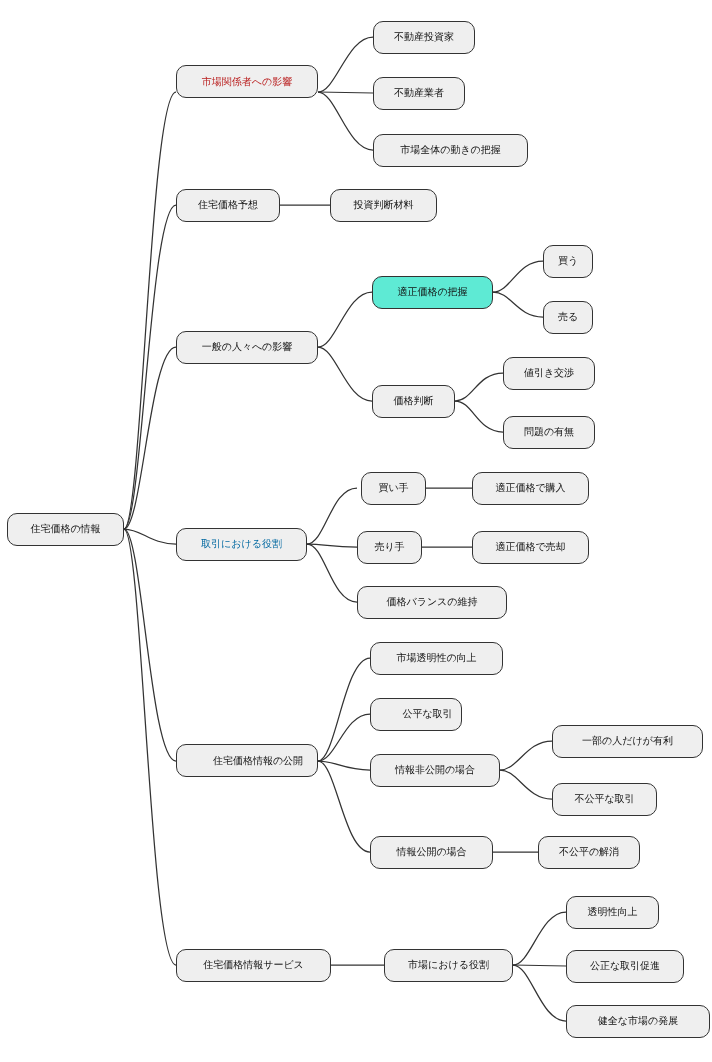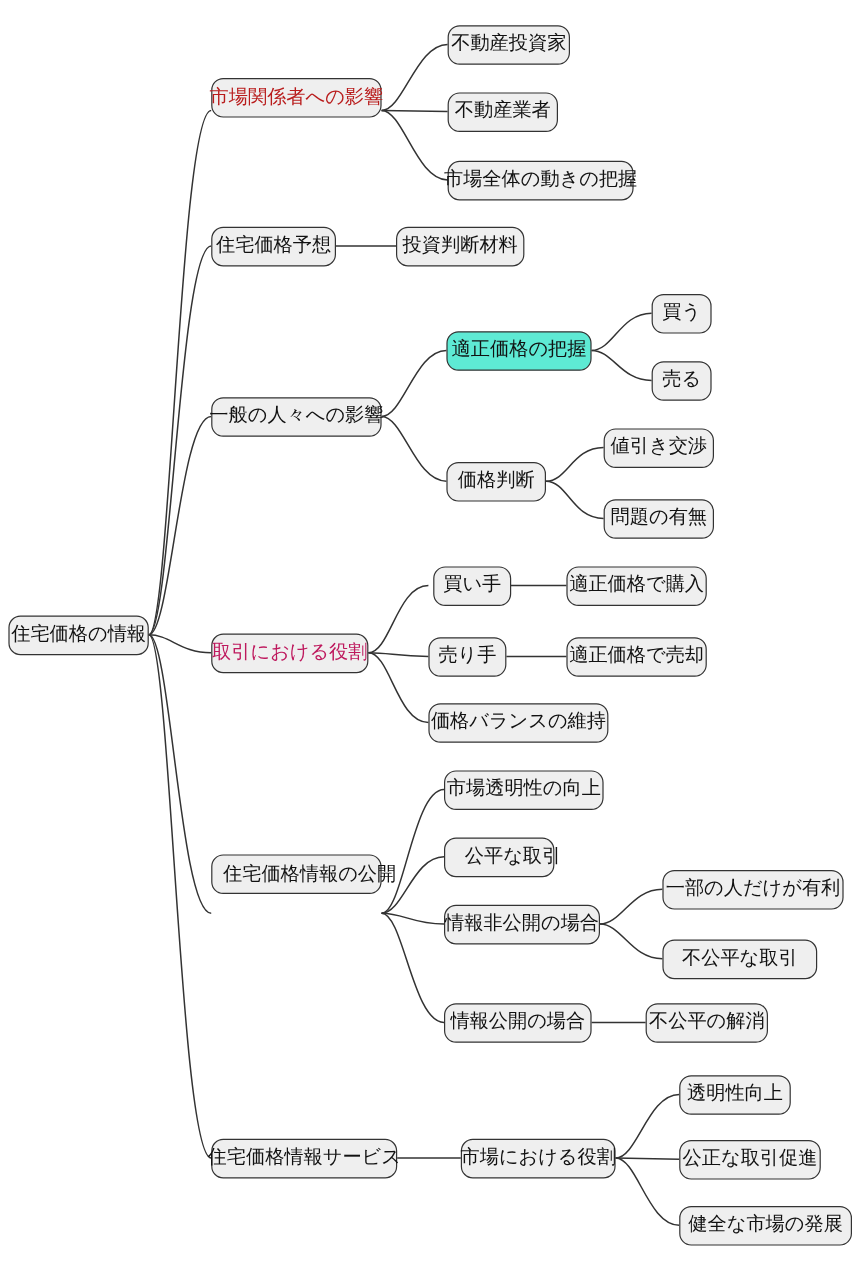--- a/index.html
+++ b/index.html
@@ -18,21 +18,21 @@
     position:absolute;left:0;top:0;
   }
   .mm-node{
     position:absolute;
     box-sizing:border-box;
     height:33px;
     border:1.5px solid #333333;
     border-radius:10px;
     background:#efefef;
     color:#111111;
-    font-size:16px;
+    font-size:10px;
     line-height:1;
     display:flex;
     align-items:center;
     justify-content:center;
     white-space:nowrap;
     letter-spacing:0px;
   }
   .mm-edge{
     fill:none;
     stroke:#333333;
@@ -85,32 +85,32 @@
       <div class="mm-node" style="left: 373px; top: 133.5px; width: 155px; background: rgb(239, 239, 239); border-color: rgb(51, 51, 51); color: rgb(17, 17, 17); font-family: Liberation Serif, serif;">市場全体の動きの把握</div>
       <div class="mm-node" style="left: 176px; top: 188.5px; width: 104px; background: rgb(239, 239, 239); border-color: rgb(51, 51, 51); color: rgb(17, 17, 17);">住宅価格予想</div>
       <div class="mm-node" style="left: 330px; top: 188.5px; width: 107px; background: rgb(239, 239, 239); border-color: rgb(51, 51, 51); color: rgb(17, 17, 17);">投資判断材料</div>
       <div class="mm-node" style="left: 176px; top: 330.5px; width: 142px; background: rgb(239, 239, 239); border-color: rgb(51, 51, 51); color: rgb(17, 17, 17);">一般の人々への影響</div>
       <div class="mm-node" style="left: 372px; top: 275.5px; width: 121px; background: #5eead4; border-color: rgb(51, 51, 51); color: rgb(17, 17, 17);">適正価格の把握</div>
       <div class="mm-node" style="left: 543px; top: 244.5px; width: 50px; background: rgb(239, 239, 239); border-color: rgb(51, 51, 51); color: rgb(17, 17, 17);">買う</div>
       <div class="mm-node" style="left: 543px; top: 300.5px; width: 50px; background: rgb(239, 239, 239); border-color: rgb(51, 51, 51); color: rgb(17, 17, 17);">売る</div>
       <div class="mm-node" style="left: 372px; top: 384.5px; width: 83px; background: rgb(239, 239, 239); border-color: rgb(51, 51, 51); color: rgb(17, 17, 17);">価格判断</div>
       <div class="mm-node" style="left: 503px; top: 356.5px; width: 92px; background: rgb(239, 239, 239); border-color: rgb(51, 51, 51); color: rgb(17, 17, 17);">値引き交渉</div>
       <div class="mm-node" style="left: 503px; top: 415.5px; width: 92px; background: rgb(239, 239, 239); border-color: rgb(51, 51, 51); color: rgb(17, 17, 17);">問題の有無</div>
-      <div class="mm-node" style="left: 176px; top: 527.5px; width: 131px; background: rgb(239, 239, 239); border-color: rgb(51, 51, 51); color: #be185d;">取引における役割</div>
+      <div class="mm-node" style="left: 176px; top: 527.5px; width: 131px; background: rgb(239, 239, 239); border-color: rgb(51, 51, 51); color: #0369a1;">取引における役割</div>
       <div class="mm-node" style="left: 361px; top: 471.5px; width: 65px; background: rgb(239, 239, 239); border-color: rgb(51, 51, 51); color: rgb(17, 17, 17);">買い手</div>
       <div class="mm-node" style="left: 472px; top: 471.5px; width: 117px; background: rgb(239, 239, 239); border-color: rgb(51, 51, 51); color: rgb(17, 17, 17);">適正価格で購入</div>
       <div class="mm-node" style="left: 357px; top: 530.5px; width: 65px; background: rgb(239, 239, 239); border-color: rgb(51, 51, 51); color: rgb(17, 17, 17);">売り手</div>
       <div class="mm-node" style="left: 472px; top: 530.5px; width: 117px; background: rgb(239, 239, 239); border-color: rgb(51, 51, 51); color: rgb(17, 17, 17);">適正価格で売却</div>
       <div class="mm-node" style="left: 357px; top: 585.5px; width: 150px; background: rgb(239, 239, 239); border-color: rgb(51, 51, 51); color: rgb(17, 17, 17);">価格バランスの維持</div>
-      <div class="mm-node" style="left: 176px; top: 712px; width: 142px; background: rgb(239, 239, 239); border-color: rgb(51, 51, 51); color: rgb(17, 17, 17); padding-left: 22px;">住宅価格情報の公開</div>
+      <div class="mm-node" style="left: 176px; top: 744px; width: 142px; background: rgb(239, 239, 239); border-color: rgb(51, 51, 51); color: rgb(17, 17, 17); padding-left: 22px;">住宅価格情報の公開</div>
       <div class="mm-node" style="left: 370px; top: 641.5px; width: 133px; background: rgb(239, 239, 239); border-color: rgb(51, 51, 51); color: rgb(17, 17, 17);">市場透明性の向上</div>
       <div class="mm-node" style="left: 370px; top: 697.5px; width: 92px; background: rgb(239, 239, 239); border-color: rgb(51, 51, 51); color: rgb(17, 17, 17); padding-left: 23px;">公平な取引</div>
       <div class="mm-node" style="left: 370px; top: 753.5px; width: 130px; background: rgb(239, 239, 239); border-color: rgb(51, 51, 51); color: rgb(17, 17, 17);">情報非公開の場合</div>
       <div class="mm-node" style="left: 552px; top: 724.5px; width: 151px; background: rgb(239, 239, 239); border-color: rgb(51, 51, 51); color: rgb(17, 17, 17);">一部の人だけが有利</div>
-      <div class="mm-node" style="left: 552px; top: 782.5px; width: 129px; background: rgb(239, 239, 239); border-color: rgb(51, 51, 51); color: rgb(17, 17, 17);">不公平な取引</div>
+      <div class="mm-node" style="left: 552px; top: 782.5px; width: 105px; background: rgb(239, 239, 239); border-color: rgb(51, 51, 51); color: rgb(17, 17, 17);">不公平な取引</div>
       <div class="mm-node" style="left: 370px; top: 835.5px; width: 123px; background: rgb(239, 239, 239); border-color: rgb(51, 51, 51); color: rgb(17, 17, 17);">情報公開の場合</div>
       <div class="mm-node" style="left: 538px; top: 835.5px; width: 102px; background: rgb(239, 239, 239); border-color: rgb(51, 51, 51); color: rgb(17, 17, 17);">不公平の解消</div>
       <div class="mm-node" style="left: 176px; top: 948.5px; width: 155px; background: rgb(239, 239, 239); border-color: rgb(51, 51, 51); color: rgb(17, 17, 17);">住宅価格情報サービス</div>
       <div class="mm-node" style="left: 384px; top: 948.5px; width: 129px; background: rgb(239, 239, 239); border-color: rgb(51, 51, 51); color: rgb(17, 17, 17);">市場における役割</div>
       <div class="mm-node" style="left: 566px; top: 895.5px; width: 93px; background: rgb(239, 239, 239); border-color: rgb(51, 51, 51); color: rgb(17, 17, 17);">透明性向上</div>
       <div class="mm-node" style="left: 566px; top: 949.5px; width: 118px; background: rgb(239, 239, 239); border-color: rgb(51, 51, 51); color: rgb(17, 17, 17);">公正な取引促進</div>
       <div class="mm-node" style="left: 566px; top: 1004.5px; width: 144px; background: rgb(239, 239, 239); border-color: rgb(51, 51, 51); color: rgb(17, 17, 17);">健全な市場の発展</div>
     </div>
 </div>
 

